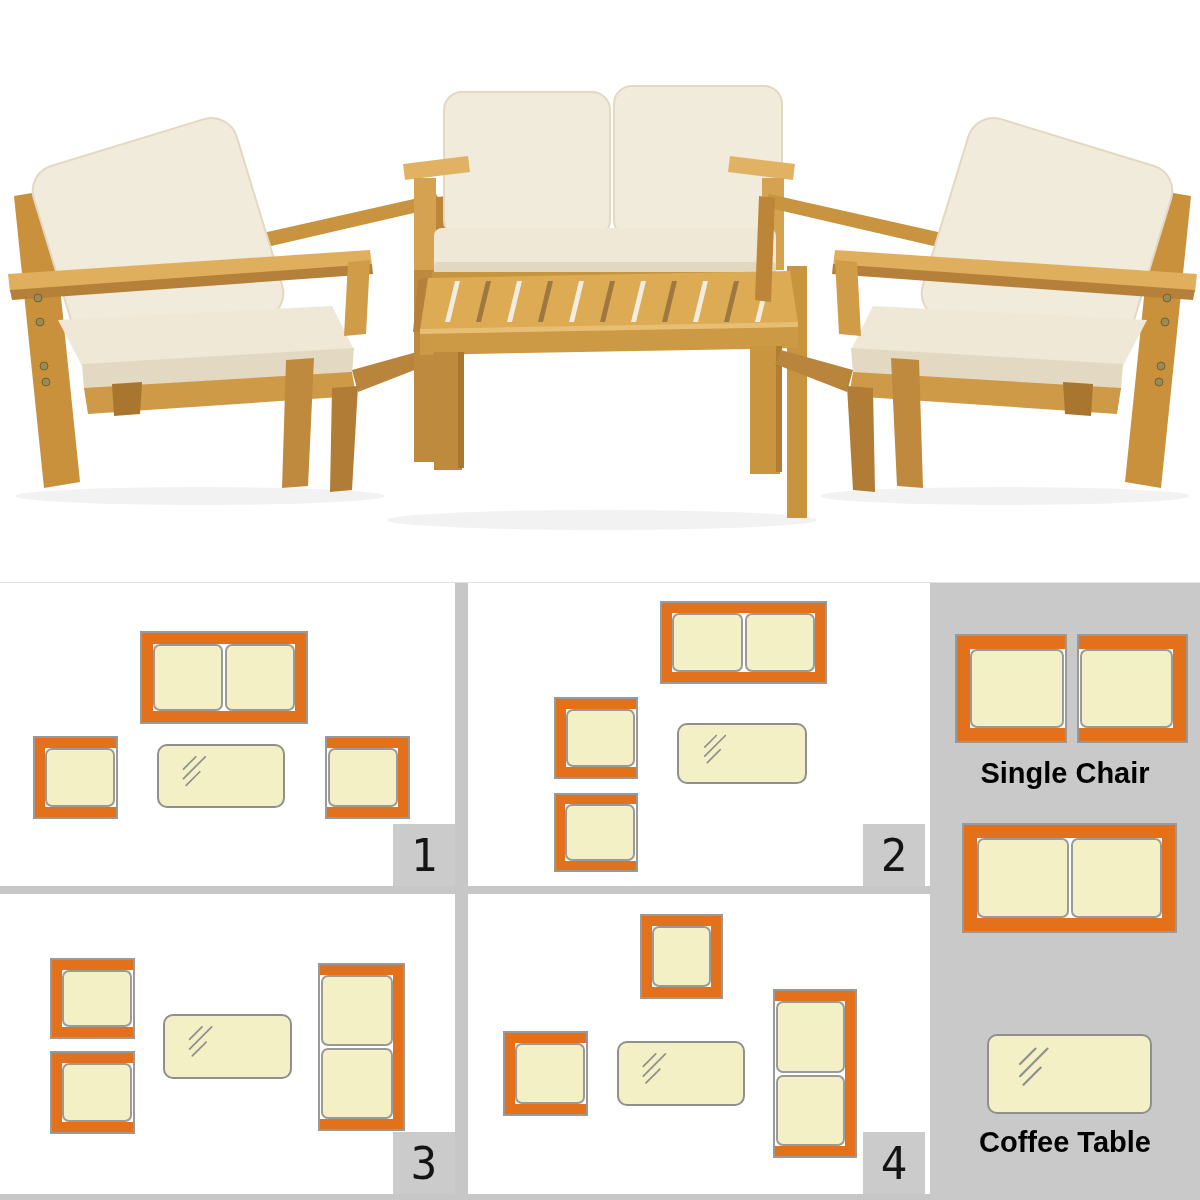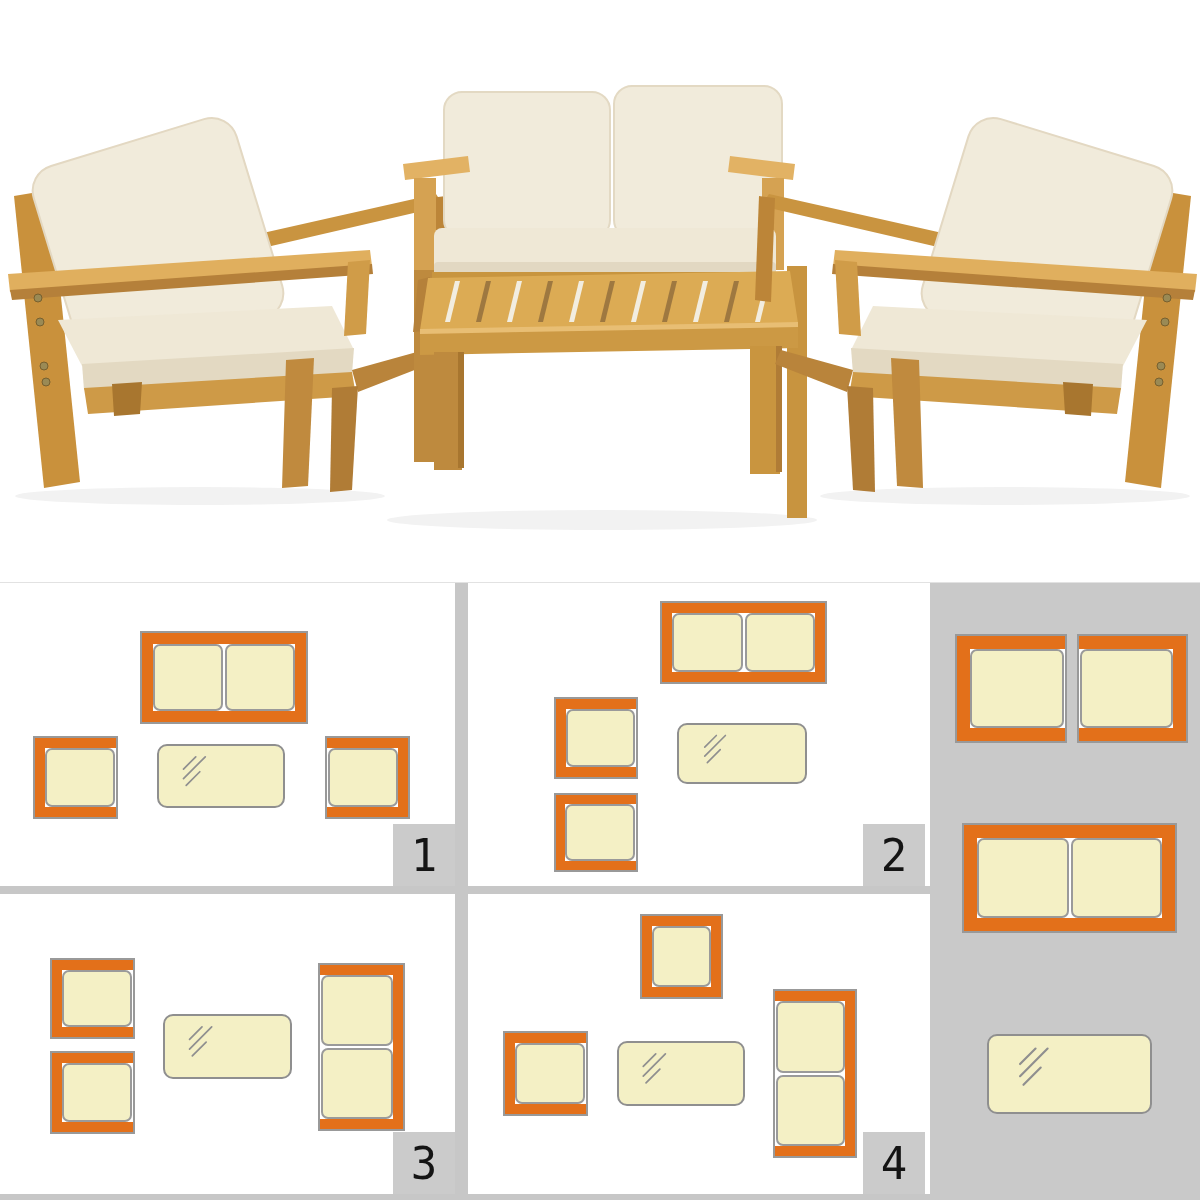--- a/index.html
+++ b/index.html
@@ -219,27 +219,29 @@
         <div class="bar" style="left: 0px; right: 0px; bottom: 0px; height: 13px;"></div>
         <div class="bar" style="top: 0px; bottom: 0px; left: 0px; width: 13px;"></div>
         <div class="cushion" style="inset: 13px 1px 13px 13px;"></div>
       </div>
       <div class="shape chair" style="left: 147px; top: 51px; width: 111px; height: 109px;">
         <div class="bar" style="left: 0px; right: 0px; top: 0px; height: 13px;"></div>
         <div class="bar" style="top: 0px; bottom: 0px; right: 0px; width: 13px;"></div>
         <div class="bar" style="left: 0px; right: 0px; bottom: 0px; height: 13px;"></div>
         <div class="cushion" style="inset: 13px 13px 13px 1px;"></div>
       </div>
+      <div class="legend-label" style="top: 174px;">Single Chair</div>
       <div class="shape loveseat" style="left: 32px; top: 240px; width: 215px; height: 110px;">
         <div class="bar" style="left: 0px; right: 0px; top: 0px; height: 13px;"></div>
         <div class="bar" style="top: 0px; bottom: 0px; right: 0px; width: 13px;"></div>
         <div class="bar" style="left: 0px; right: 0px; bottom: 0px; height: 13px;"></div>
         <div class="bar" style="top: 0px; bottom: 0px; left: 0px; width: 13px;"></div>
         <div class="cushion" style="top: 13px; bottom: 13px; left: 13px; width: 91.5px;"></div>
         <div class="cushion" style="top: 13px; bottom: 13px; left: 106.5px; width: 91.5px;"></div>
       </div>
       <div class="shape coffee-table" style="left: 57px; top: 451px; width: 165px; height: 80px;">
         <svg class="glass" viewBox="0 0 60 60">
           <path d="M10 28 L28 10 M10 42 L42 10 M14 52 L34 32" stroke="#8F8F8F" stroke-width="2.5" fill="none" stroke-linecap="round"></path>
         </svg>
       </div>
+      <div class="legend-label" style="top: 543px;">Coffee Table</div>
     </div>
 </div>
 
 </body></html>

